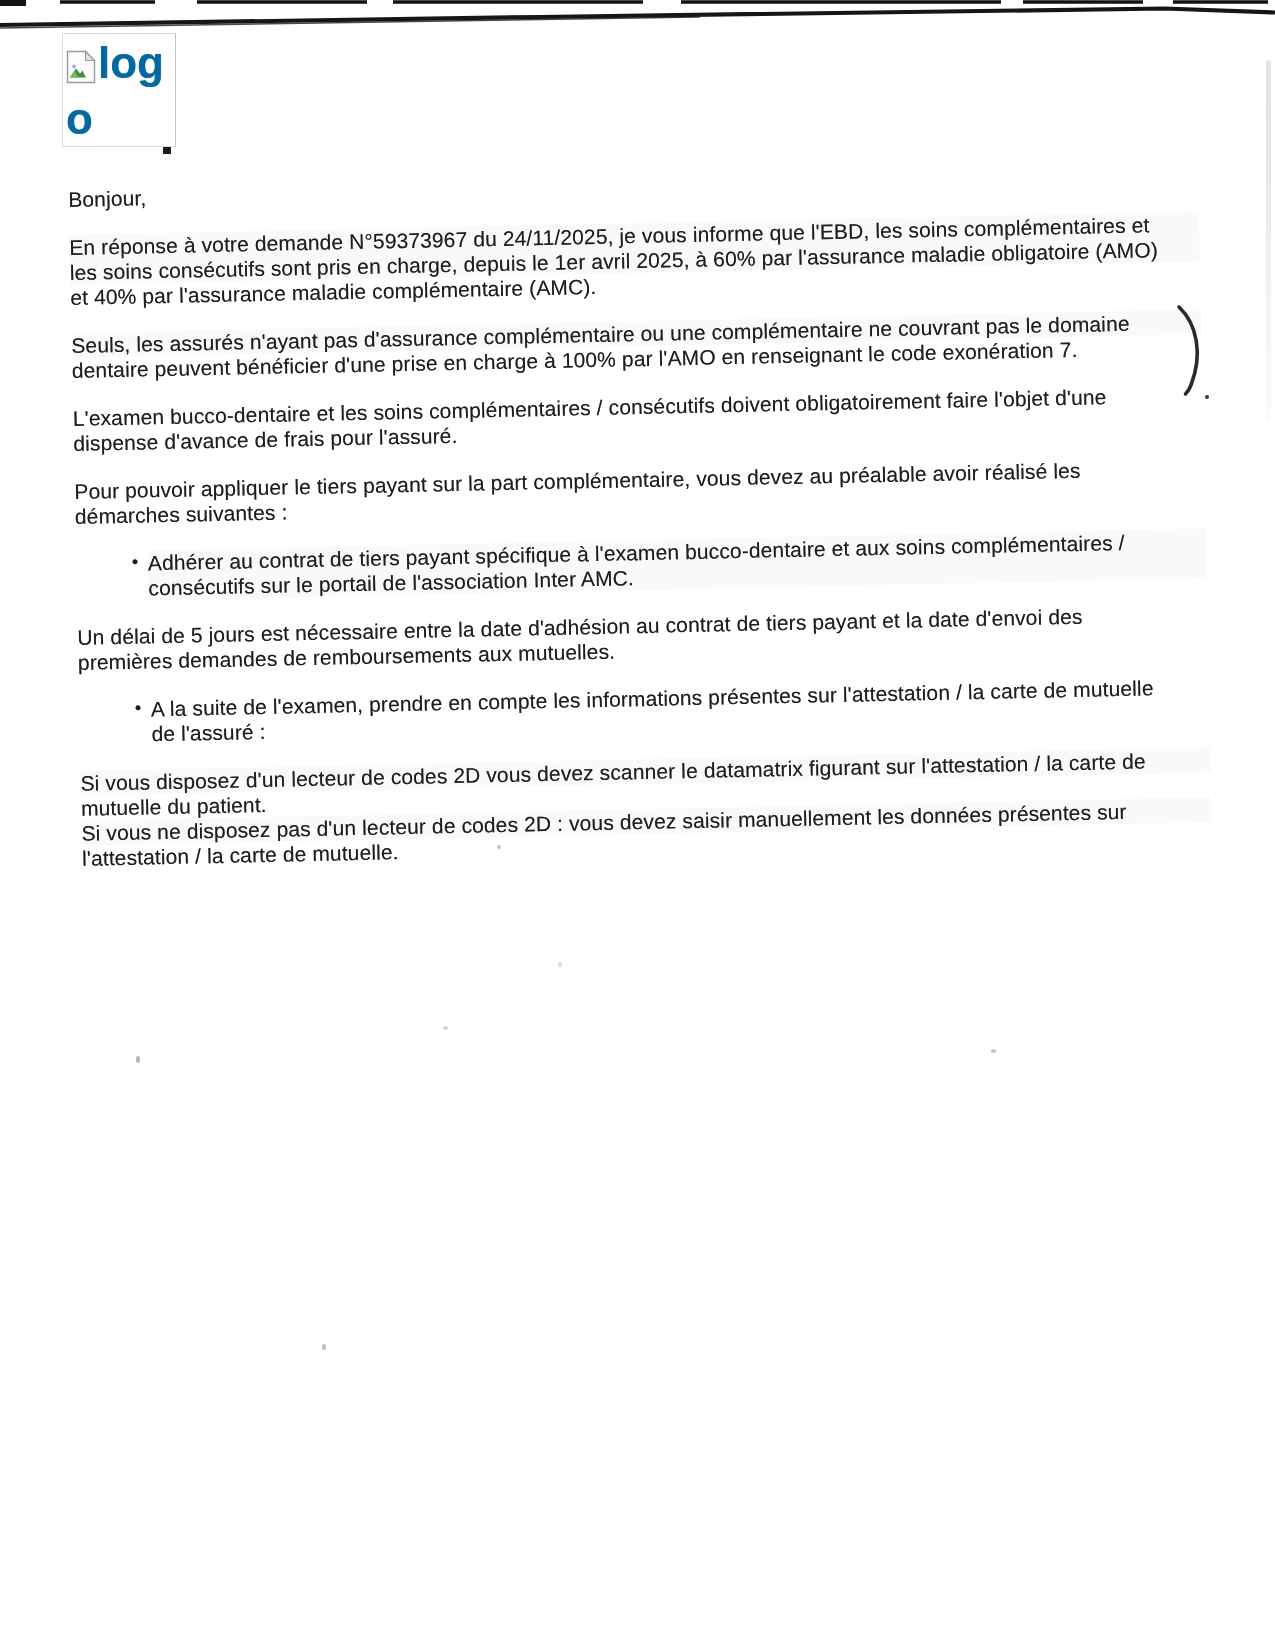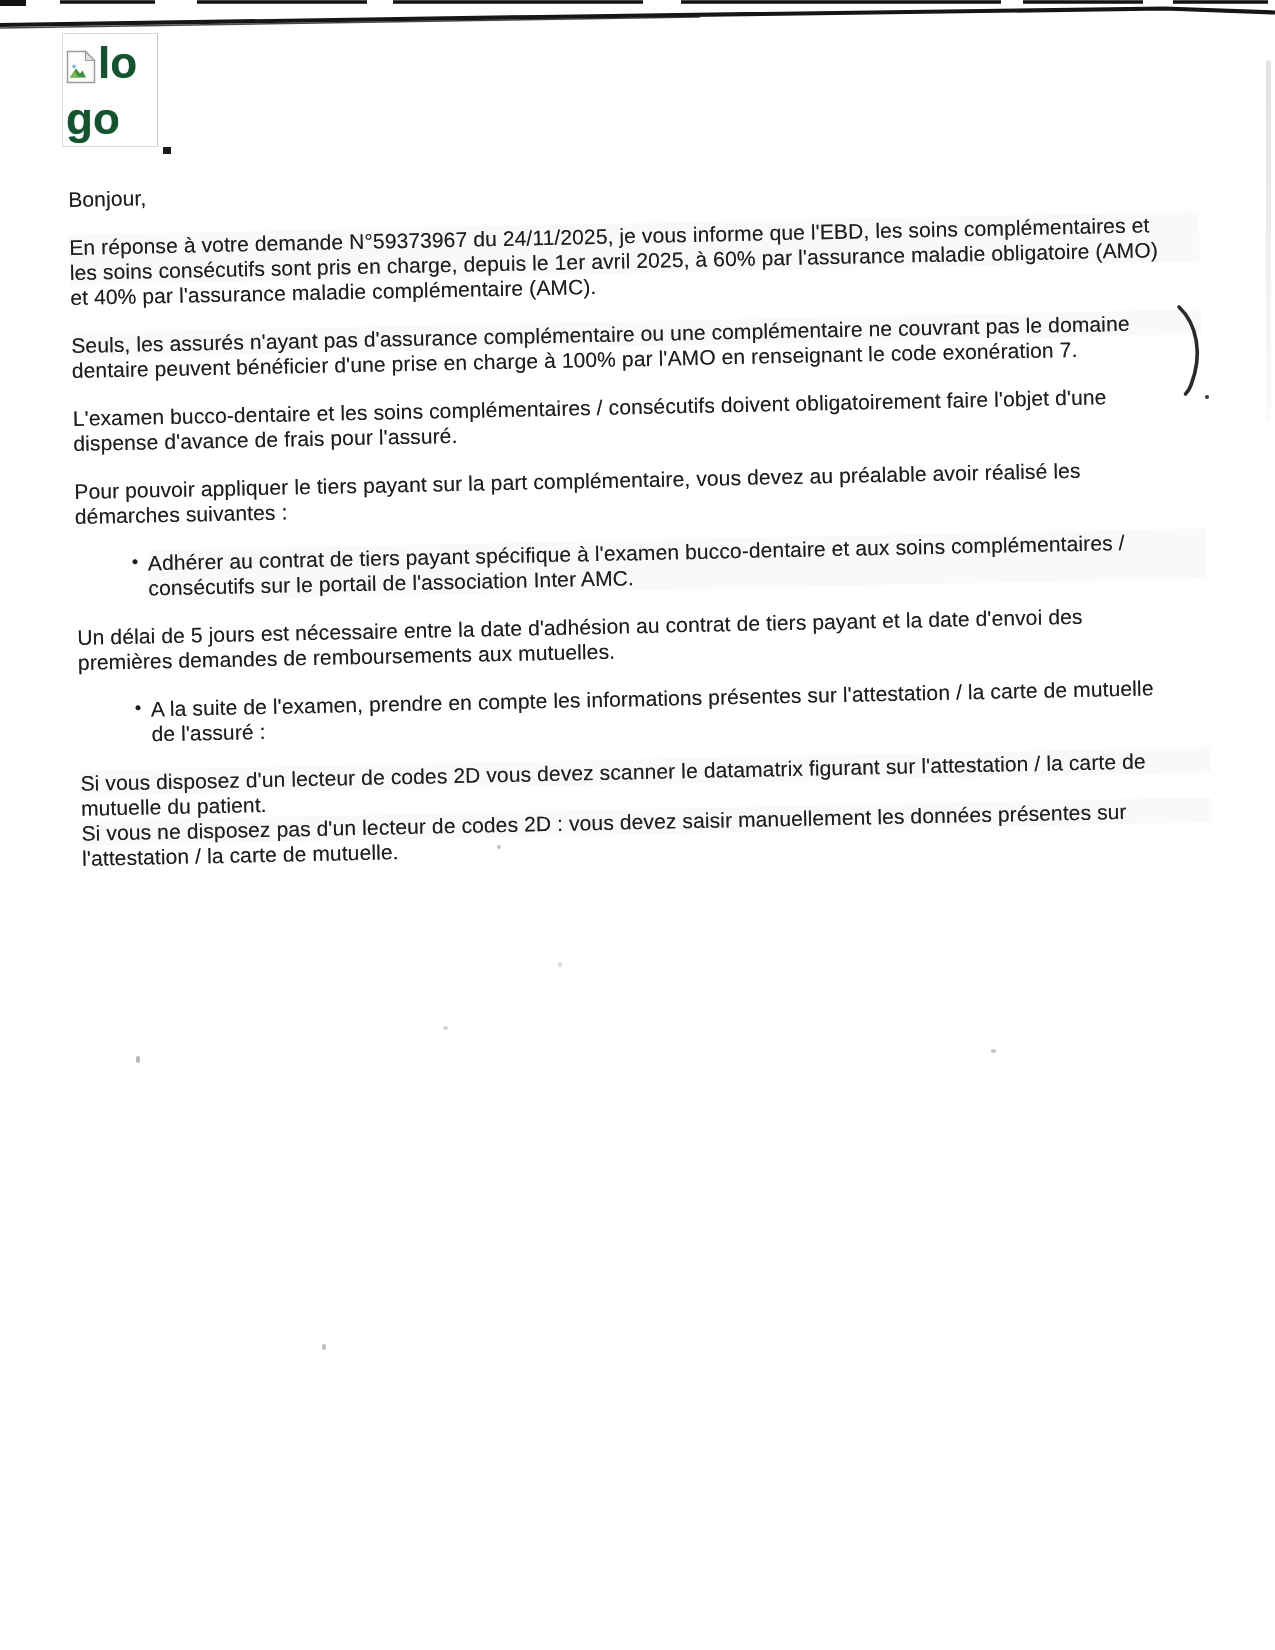--- a/index.html
+++ b/index.html
@@ -13,24 +13,24 @@
   .right-smudge {
     position:absolute; right:4px; top:60px; width:5px; height:360px;
     background:linear-gradient(to bottom, rgba(120,120,120,.22), rgba(160,160,160,.05));
     border-radius:3px;
   }
   .speck { position:absolute; background:#7d7d7d; border-radius:50%; opacity:.45; }
   .scan-square { position:absolute; left:163px; top:147px; width:8px; height:7px; background:#1b1b1b; }
 
   
   .logo-box {
-    position:absolute; left:62px; top:33px; width:96px; height:114px;
+    position:absolute; left:62px; top:33px; width:114px; height:114px;
     border:1px solid #dadada; border-right-color:#c4c4c4;
     padding:4px 2px 2px 3px; box-sizing:border-box;
-    color:#14532d; font-weight:bold; font-size:44px; line-height:1.14;
+    color:#0369a1; font-weight:bold; font-size:44px; line-height:1.14;
     word-break:break-all; text-shadow:0 0 1px rgba(26,58,94,.55);
   }
   .broken-icon { display:inline-block; vertical-align:-6px; margin-right:2px; }
 
   
   .letter {
     position:absolute; left:68px; top:187px; width:1130px;
     color:#1e1e1e; font-size:21px; line-height:25px; letter-spacing:.12px;
     transform:rotate(-1.2deg); transform-origin:left top;
     text-shadow:0 0 .6px rgba(30,30,30,.55);

